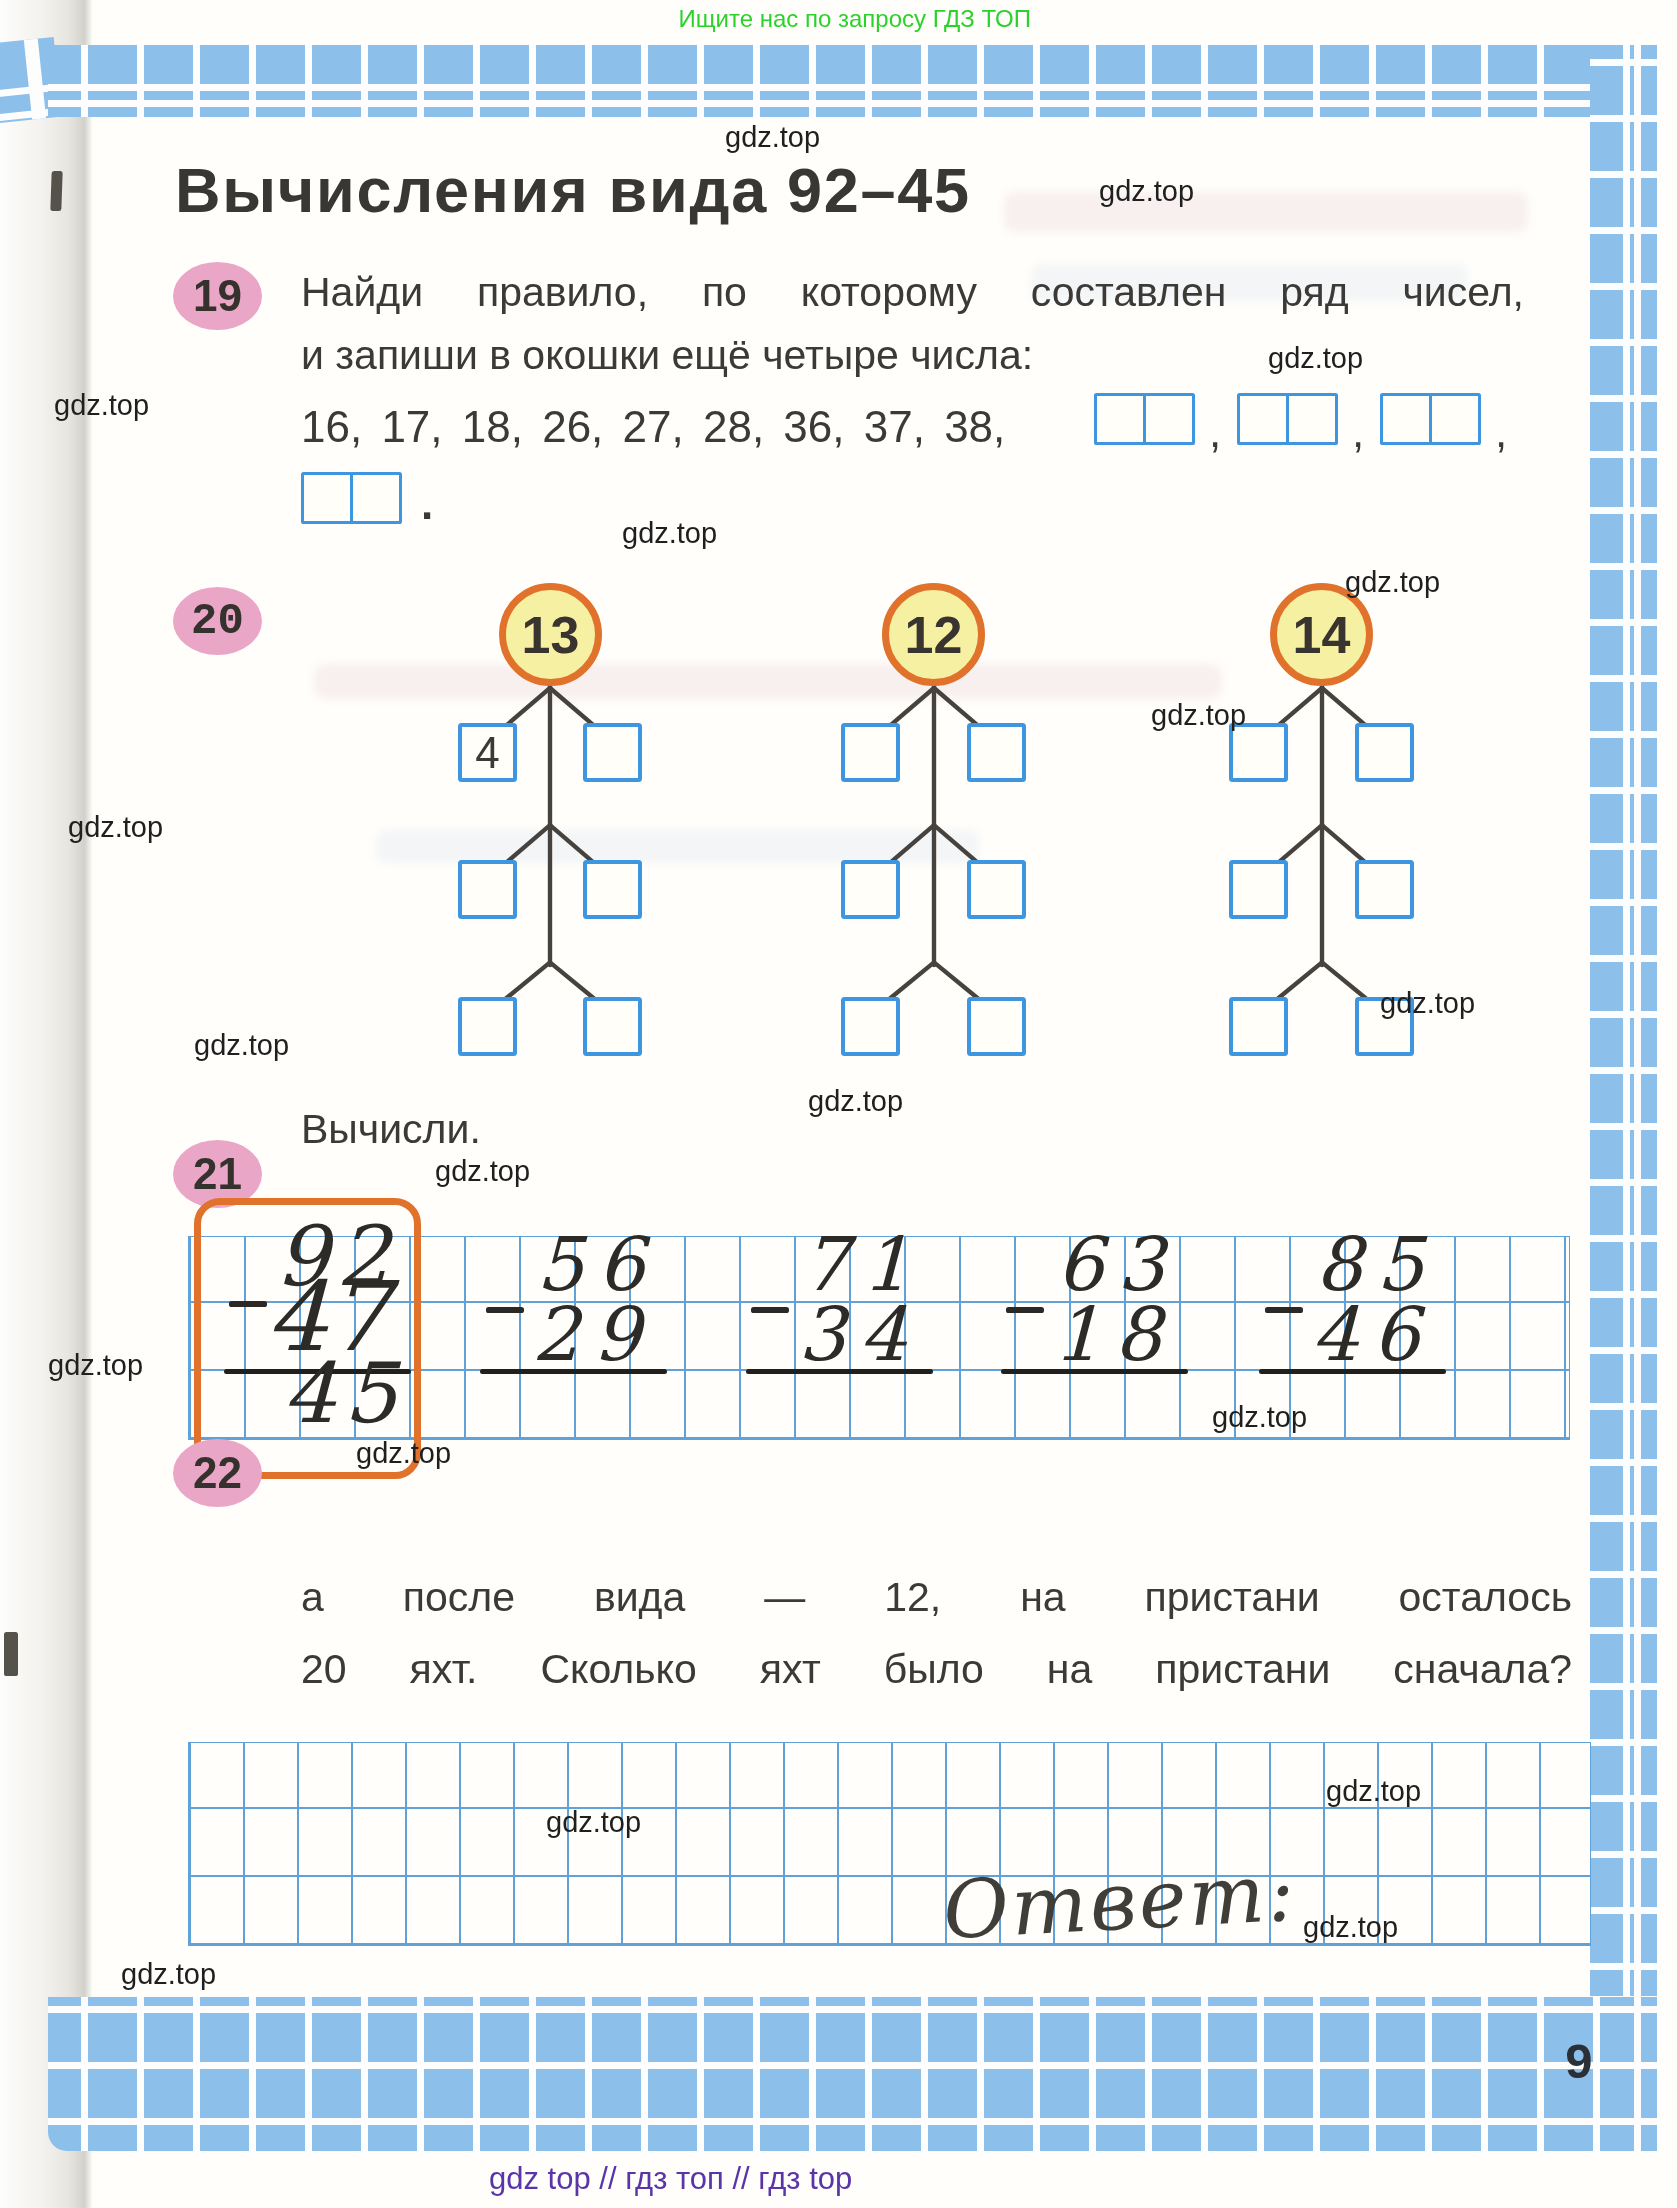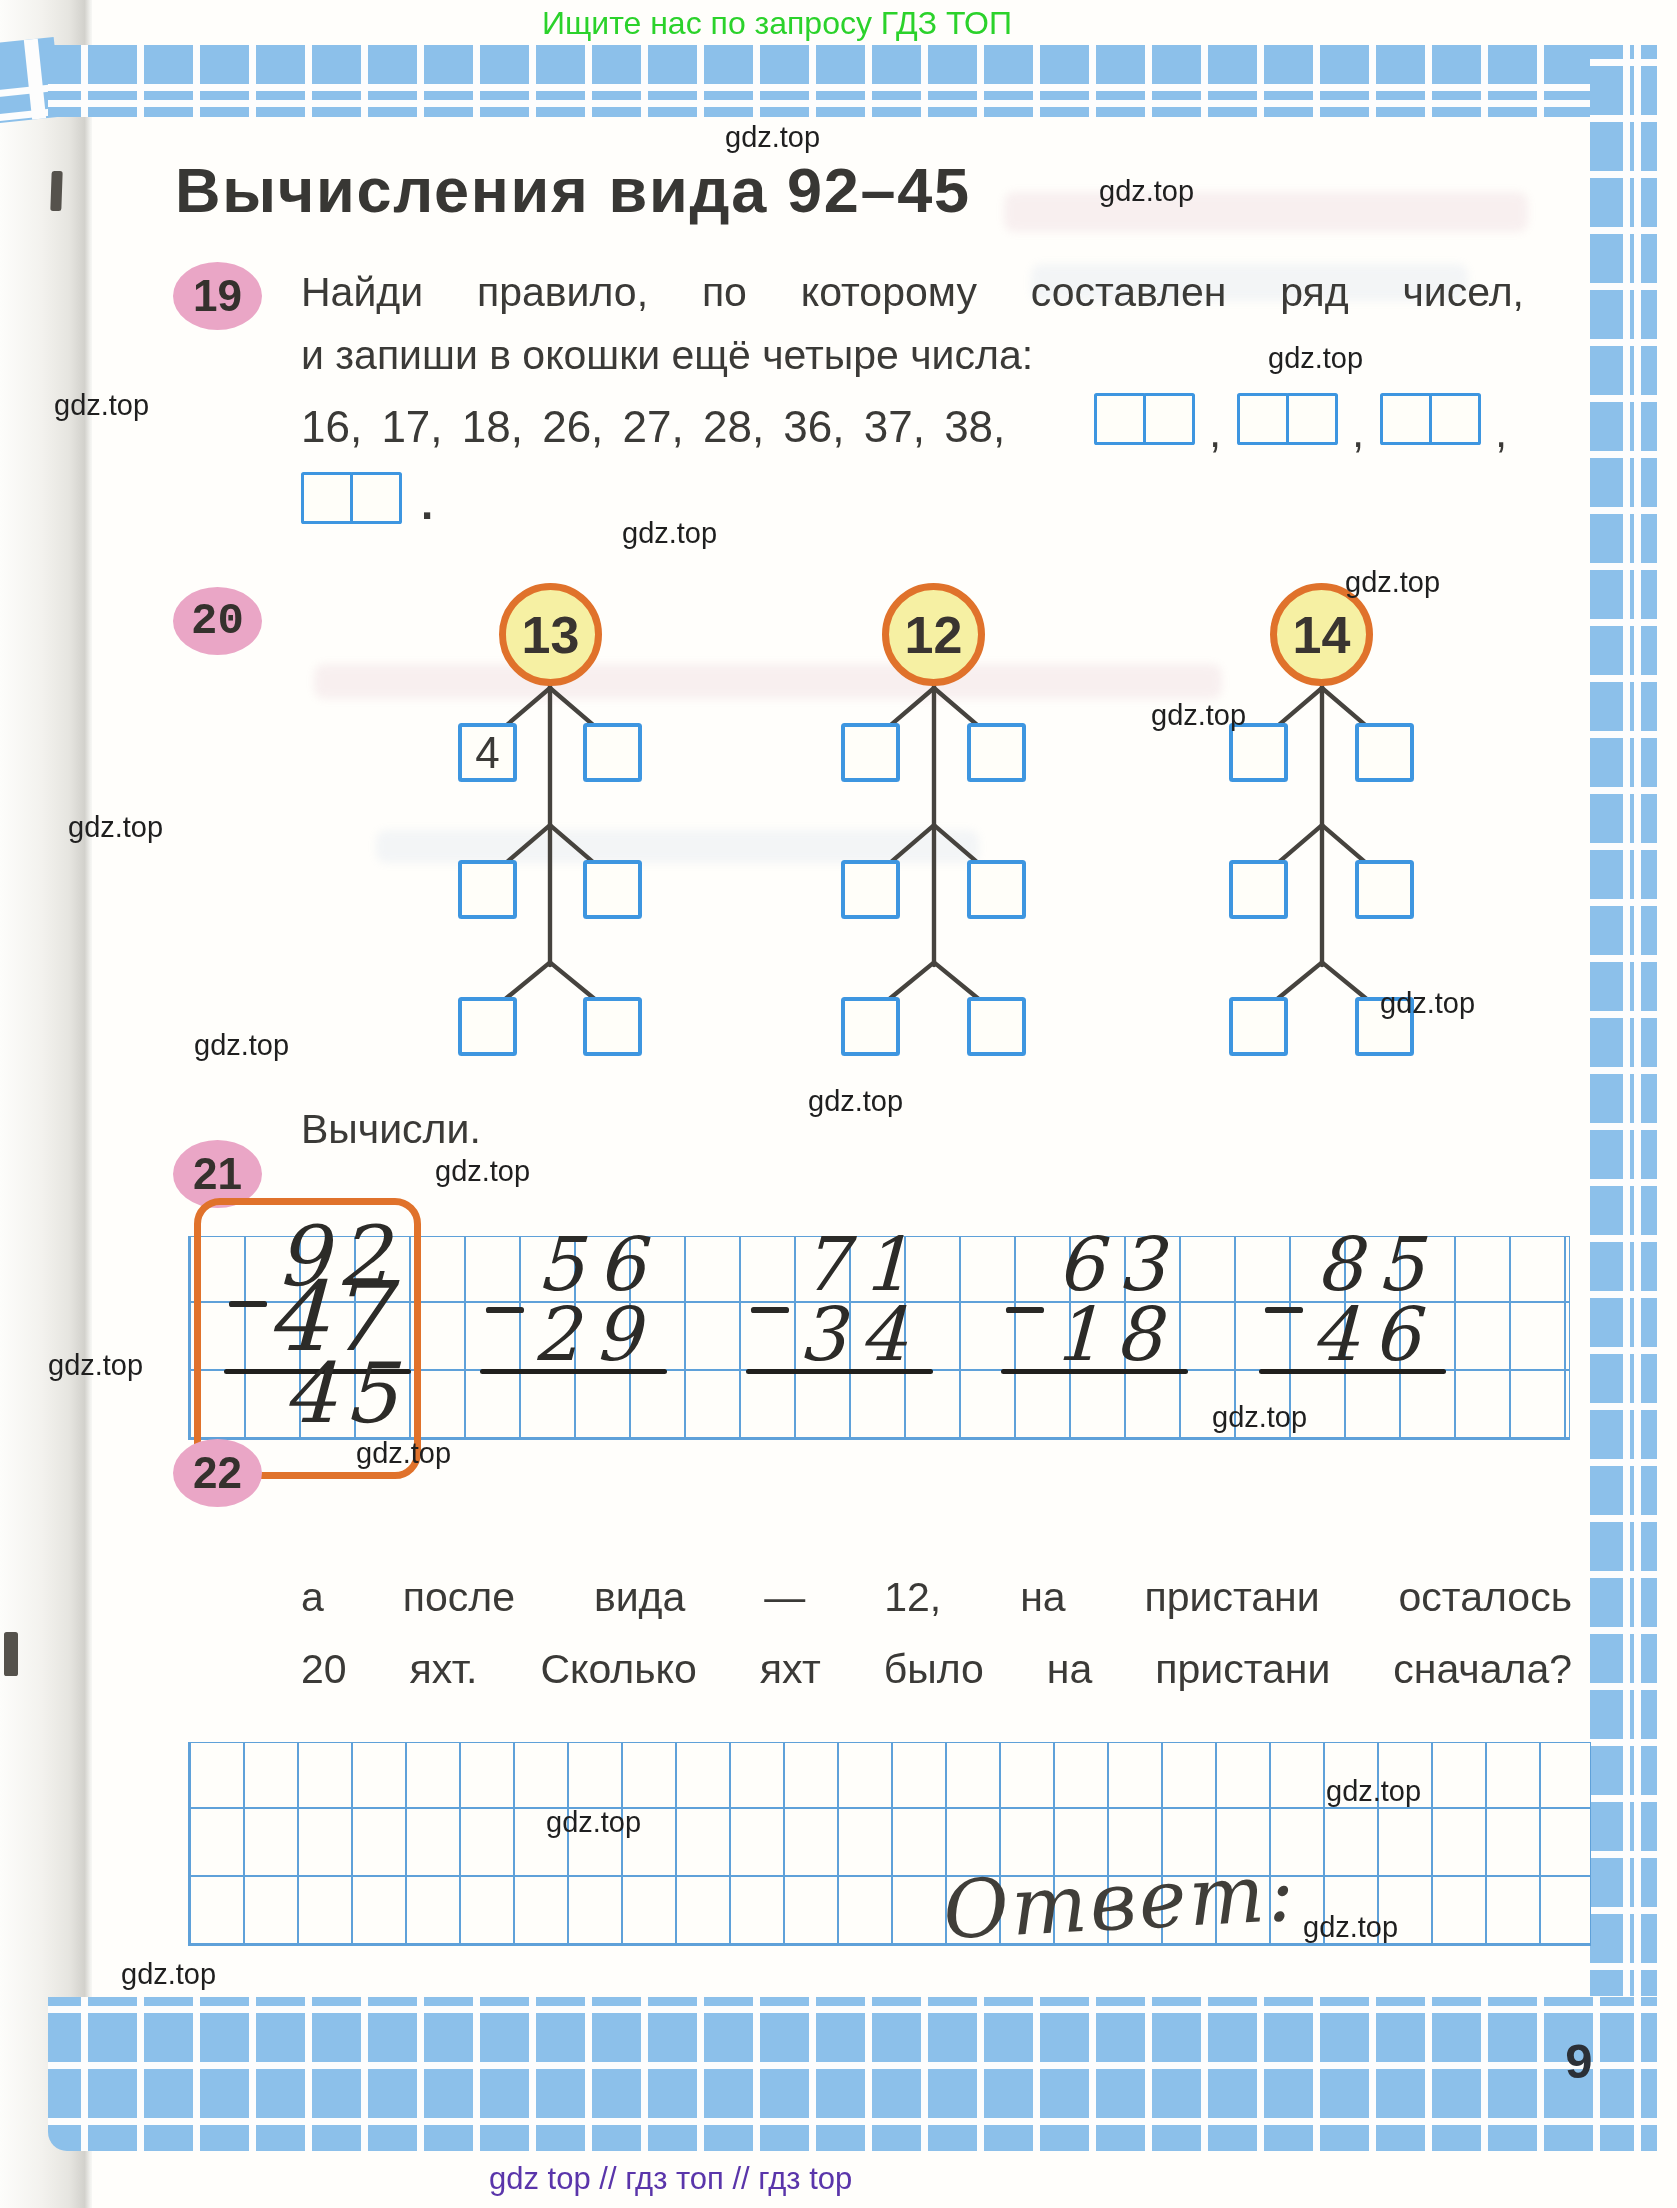--- a/index.html
+++ b/index.html
@@ -17,21 +17,21 @@
     background-image:
       repeating-linear-gradient(0deg, #fdfdfd 0 7px, rgba(0,0,0,0) 7px 56px),
       repeating-linear-gradient(90deg,#fdfdfd 0 7px, rgba(0,0,0,0) 7px 56px);
     background-position:-23px -26px;}
   .band-top{left:48px;top:45px;width:1605px;height:72px;}
   .band-right{left:1590px;top:45px;width:67px;height:1951px;}
   .band-bottom{left:48px;top:1997px;width:1609px;height:154px;border-bottom-left-radius:19px;}
   .corner-frag{left:-5.2px;top:40px;width:63px;height:80px;transform:rotate(-6deg);}
 
   
-  .promo{left:542px;top:5.2px;width:489px;text-align:left;font-size:32px;color:#2bd22b;}
+  .promo{left:542px;top:5.2px;width:489px;text-align:right;font-size:24px;color:#2bd22b;}
   .page-title{left:175px;top:154px;font-size:63px;font-weight:700;letter-spacing:1.7px;color:#383734;}
   .badge{width:89px;height:68px;border-radius:50%;background:#eaa6c6;display:flex;
          align-items:center;justify-content:center;font-size:44px;font-weight:700;color:#35312d;}
   .body-text{font-size:41px;color:#3b3a37;line-height:61px;}
   .just{text-align:justify;text-align-last:justify;}
   .seq-text{font-size:44px;color:#3b3a37;word-spacing:7px;}
 
   
   .pair{display:flex;}
   .wbox{width:52px;height:52px;border:3.5px solid #3e96e0;border-radius:2.6px;background:#fffef9;box-sizing:border-box;}

